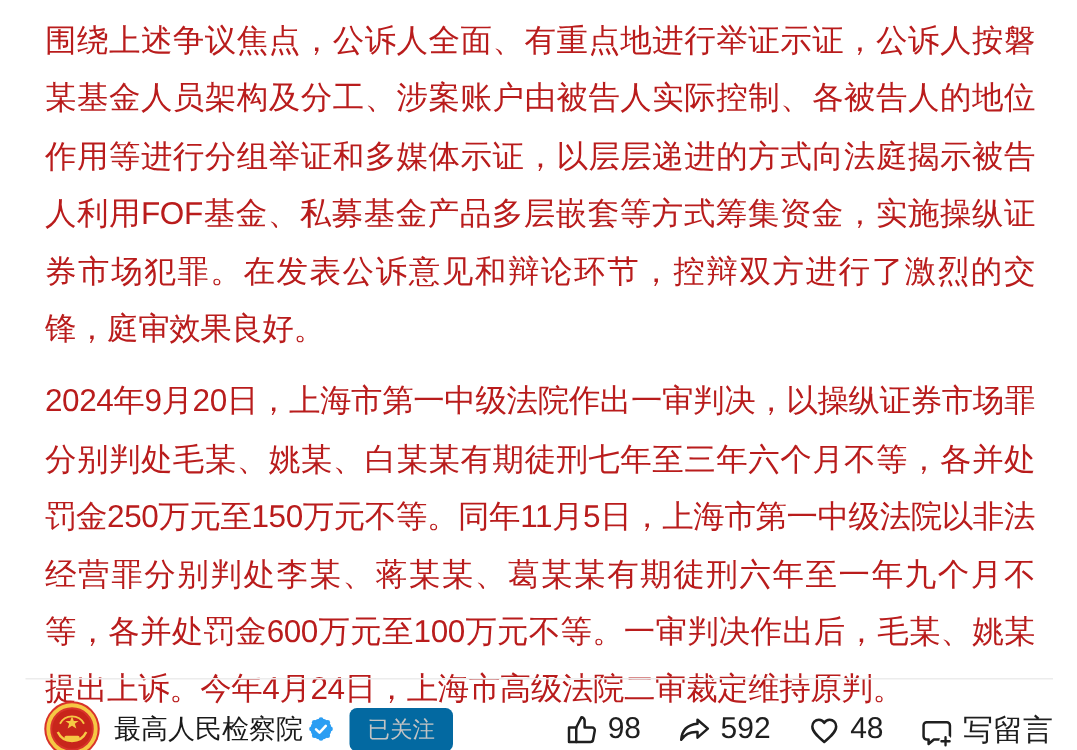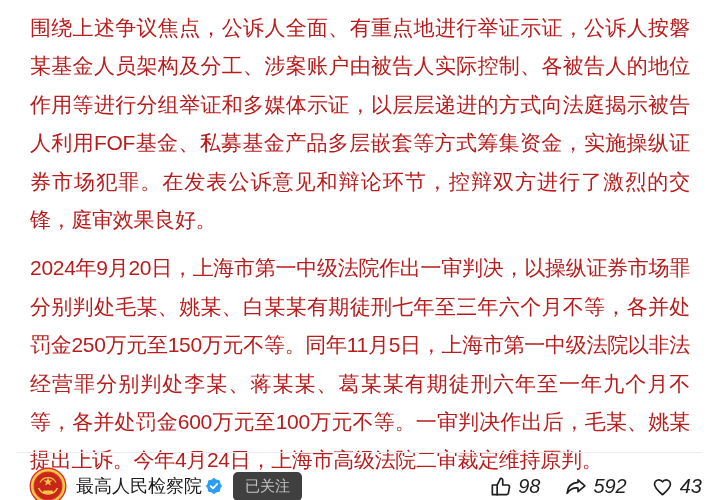--- a/index.html
+++ b/index.html
@@ -50,39 +50,38 @@
     color: #1a1a1a;
     white-space: nowrap;
   }
   .verified {
     width: 16px; height: 16px;
     margin-left: 4px;
     display: inline-flex;
   }
   .follow-pill {
     margin-left: 11px;
-    background: #404040;
+    background: #0369a1;
     color: #c4c4c4;
     font-size: 15px;
     padding: 5px 12px;
     border-radius: 5px;
     white-space: nowrap;
     cursor: pointer;
     text-align: right;
   }
   .actions {
     display: flex;
     align-items: center;
   }
   .action {
     display: flex;
     align-items: flex-end;
     margin-left: 24px;
     cursor: pointer;
-    font-style: italic;
   }
   .action .ic { display: inline-flex; }
   .action .count, .action .label {
     margin-left: 6px;
     font-size: 20px;
     color: #1f1f1f;
   }
   svg { display: block; }
 </style>
 </head>
@@ -148,21 +147,31 @@
           </span>
           <span class="count">592</span>
         </div>
 
         <div class="action">
           <span class="ic">
             <svg width="23" height="23" viewBox="0 0 22 22" fill="none" stroke="#1f1f1f" stroke-width="1.6" stroke-linejoin="round" stroke-linecap="round">
               <path d="M11 18.8 C7.3 15.6 3.4 12.5 3.4 8.9 C3.4 6.4 5.3 4.6 7.6 4.6 C9 4.6 10.3 5.4 11 6.6 C11.7 5.4 13 4.6 14.4 4.6 C16.7 4.6 18.6 6.4 18.6 8.9 C18.6 12.5 14.7 15.6 11 18.8 Z"></path>
             </svg>
           </span>
-          <span class="count">43</span>
+          <span class="count">48</span>
         </div>
 
+        <div class="action">
+          <span class="ic">
+            <svg width="23" height="23" viewBox="0 0 22 22">
+              <path d="M4.6 4.3 h12.8 a2 2 0 0 1 2 2 v7 a2 2 0 0 1 -2 2 h-8.2 l-3.4 2.9 v-2.9 h-1.2 a2 2 0 0 1 -2 -2 v-7 a2 2 0 0 1 2 -2 Z" fill="none" stroke="#1f1f1f" stroke-width="1.6" stroke-linejoin="round"></path>
+              <circle cx="16.6" cy="16.4" r="4" fill="#ffffff"></circle>
+              <path d="M14 16.4 h5.2 M16.6 13.8 v5.2" fill="none" stroke="#1f1f1f" stroke-width="1.5" stroke-linecap="round"></path>
+            </svg>
+          </span>
+          <span class="label">写留言</span>
+        </div>
 
       </div>
     </div>
   </div>
 
 </div>
 
 </body></html>

